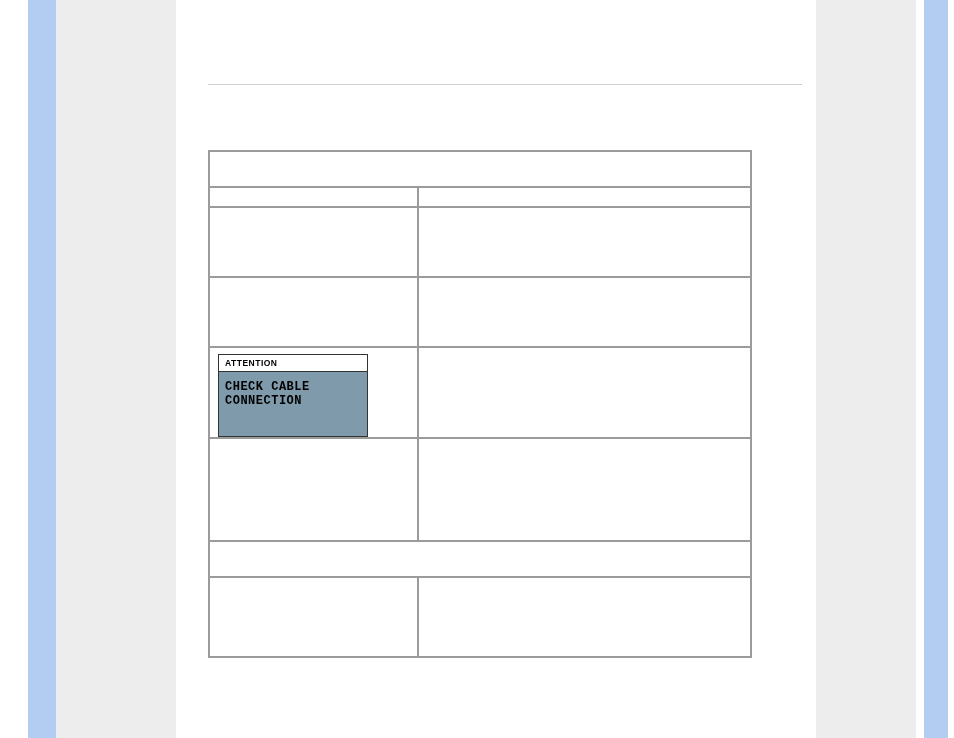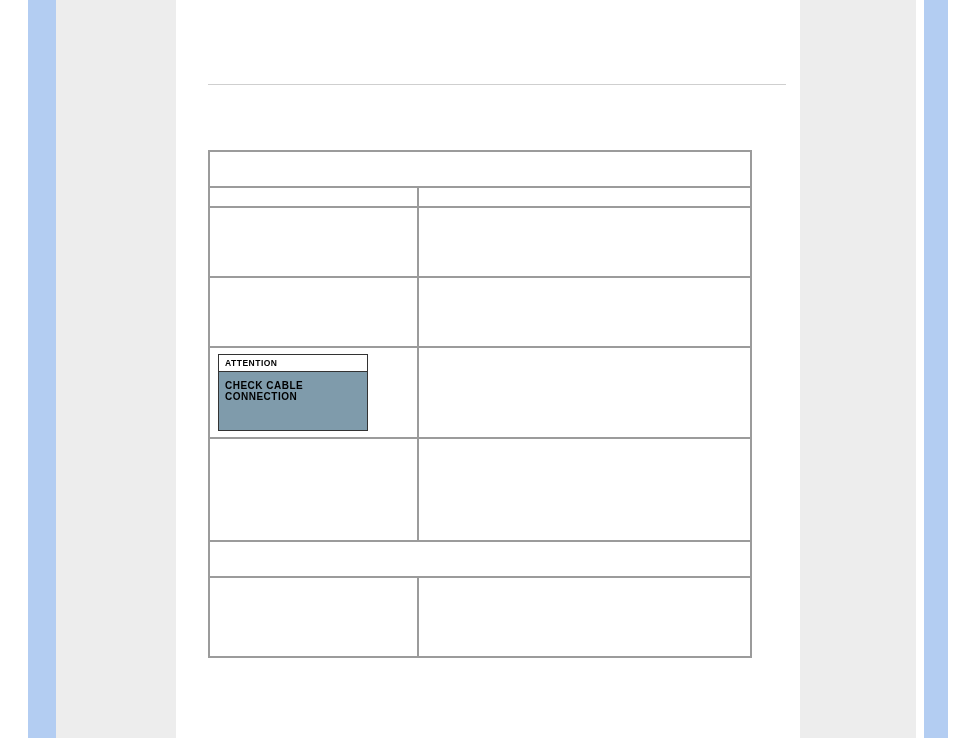--- a/index.html
+++ b/index.html
@@ -42,20 +42,21 @@
     height: 738px;
     background: #ededed;
   }
   .content {
     position: absolute;
     top: 0;
     left: 176px;
     width: 624px;
     height: 738px;
     background: #ffffff;
+    padding-left: 16px;
   }
   .hr {
     position: absolute;
     left: 32px;
     right: 14px;
     top: 84px;
     height: 0;
     border-top: 1px solid #cfcfcf;
   }
   .main-table {
@@ -99,25 +100,26 @@
   .module-header {
     background: #ffffff;
     border-bottom: 1px solid #333;
     font-size: 8.5px;
     font-weight: bold;
     padding: 3px 6px;
     letter-spacing: 0.5px;
   }
   .module-body {
     background: #7f9bab;
-    font-size: 10px;
+    font-size: 12px;
     font-weight: bold;
     padding: 8px 6px 28px 6px;
     letter-spacing: 0.5px;
     color: #000;
+    font-family: Liberation Mono, monospace;
   }
 </style>
 </head>
 <body>
 
 <div class="blue-stripe-left"></div>
 <div class="gray-band-left"></div>
 <div class="gray-band-right"></div>
 <div class="blue-stripe-right"></div>
 

